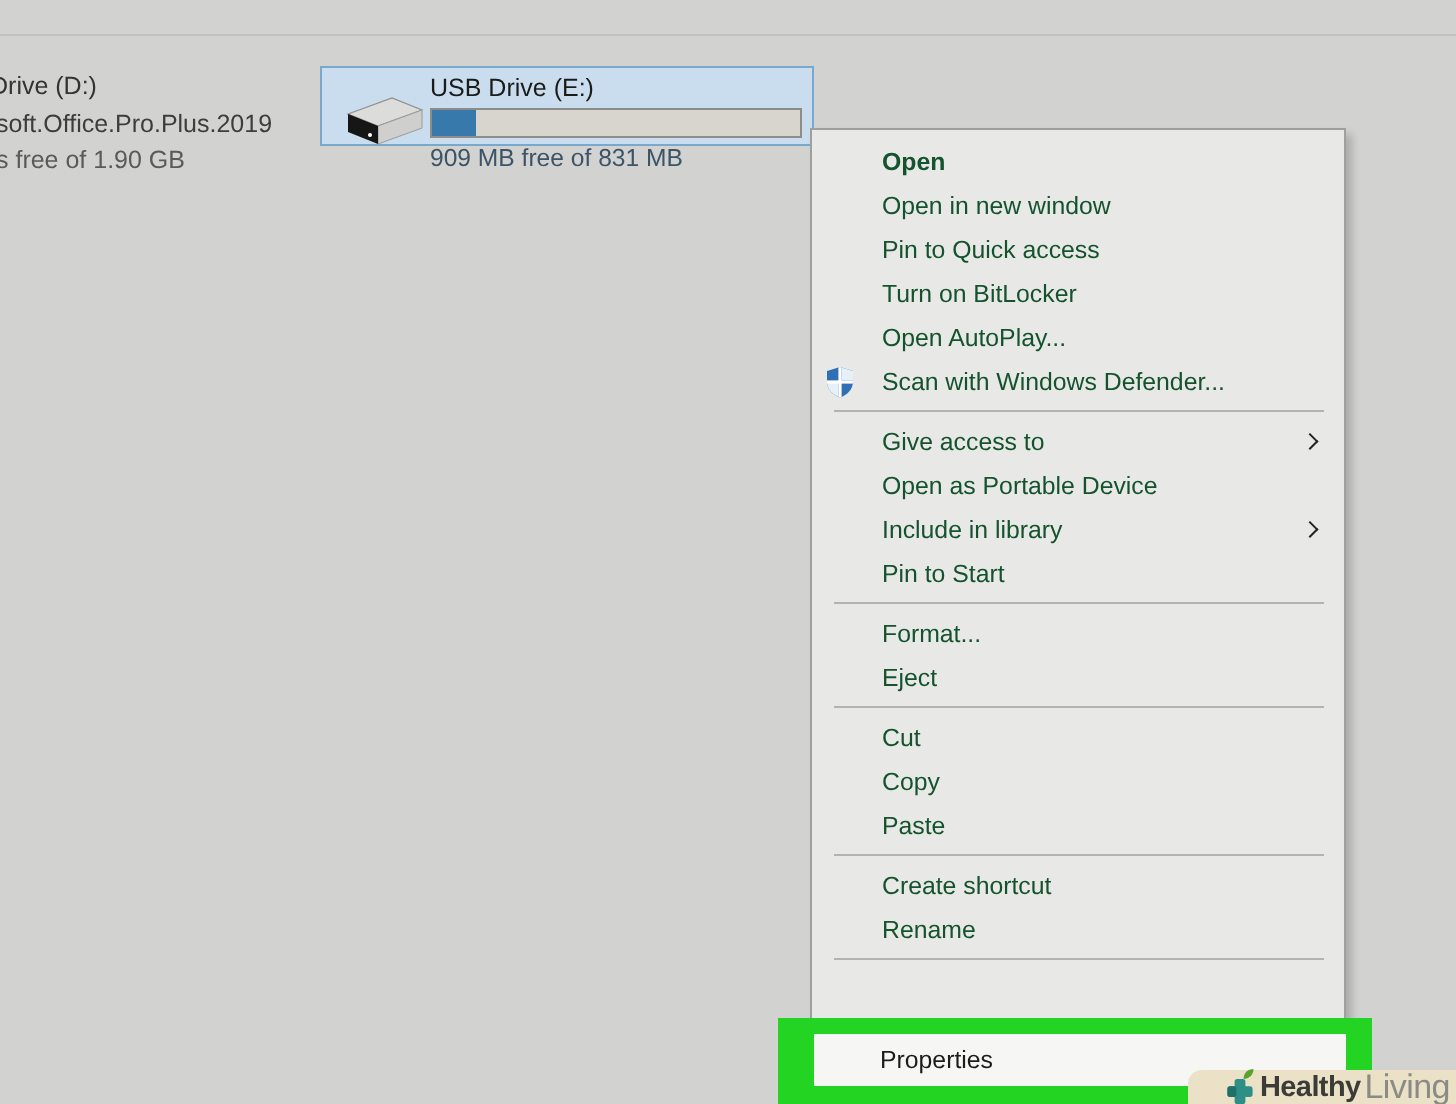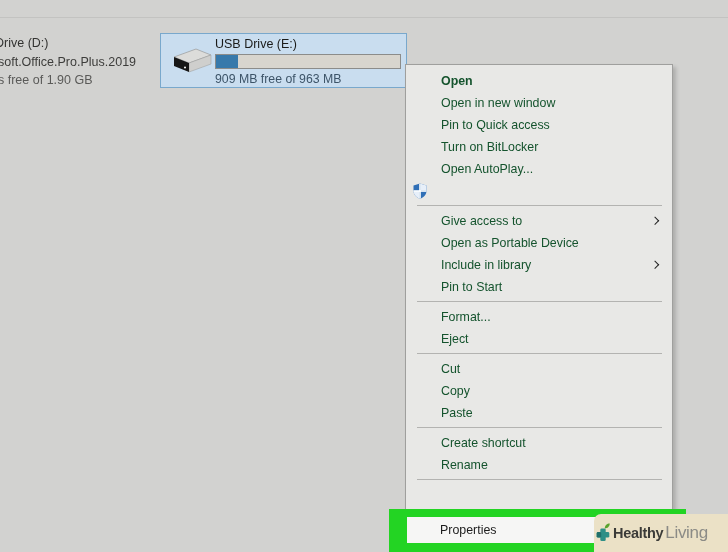--- a/index.html
+++ b/index.html
@@ -12,21 +12,21 @@
   .top-divider{position:absolute;left:0;top:17px;width:100%;height:1px;background:#c3c3c1;}
 
   
   .left-item{position:absolute;left:0;top:34px;width:160px;font-size:12.5px;line-height:18.5px;white-space:nowrap;}
   .left-item .l1{color:#333331;margin-left:-5px;}
   .left-item .l2{color:#3d3d3b;margin-left:-2px;}
   .left-item .l3{color:#5a5a58;margin-left:-2px;}
 
   
   .usb-tile{
-    position:absolute;left:160px;top:33px;width:247px;height:55px;
+    position:absolute;left:160px;top:33px;width:247px;height:40px;
     background:#c9ddef;border:1px solid #79a8cc;box-sizing:border-box;z-index:1;
   }
   .usb-tile .drive-icon{position:absolute;left:4px;top:10px;}
   .usb-tile .title{position:absolute;left:54px;top:3px;font-size:12.5px;color:#1b1b19;white-space:nowrap;}
   .usb-bar{position:absolute;left:54px;top:20px;width:186px;height:15px;background:#d8d5ce;border:1px solid #8c8c8a;box-sizing:border-box;}
   .usb-bar-fill{height:100%;background:#3779ab;}
   .usb-tile .subtext{position:absolute;left:54px;top:38px;font-size:12.3px;color:#3d5468;white-space:nowrap;}
 
   
   .menu{
@@ -54,23 +54,23 @@
     background:#23d423;z-index:3;margin-top:20px;
   }
   .prop-row{
     position:absolute;left:18px;top:8px;width:266px;height:26px;
     background:#f6f6f5;line-height:26px;padding-left:33px;box-sizing:border-box;
     font-size:12.4px;color:#1c1c1c;
   }
 
   
   .watermark{
-    position:absolute;right:0;bottom:0;height:38px;width:134px;
+    position:absolute;right:0;bottom:0;height:17px;width:134px;
     background:#ebe1c6;border-top-left-radius:7px;z-index:4;
-    display:flex;align-items:center;padding-left:0;box-sizing:border-box;
+    display:flex;align-items:center;padding-left:17px;box-sizing:border-box;
   }
   .watermark .wm-bold{font-size:14.5px;font-weight:bold;color:#3b3b38;letter-spacing:-.3px;}
   .watermark .wm-light{font-size:17px;color:#8b8b86;margin-left:2px;letter-spacing:-.3px;}
   .watermark svg{margin-right:1px;}
 </style>
 </head>
 <body>
 
 <div id="screen">
 
@@ -86,21 +86,21 @@
     <svg class="drive-icon" width="48" height="36" viewBox="0 0 48 36">
       <polygon points="9,13 31,5 46,11 24,19" fill="#dcdcda" stroke="#8f8f8d" stroke-width="0.6"></polygon>
       <polygon points="24,19 46,11 46,20 24,28" fill="#cfcfcd" stroke="#9a9a98" stroke-width="0.5"></polygon>
       <polygon points="9,13 24,19 24,28 9,22" fill="#161616"></polygon>
       <circle cx="20" cy="23.5" r="1" fill="#ffffff"></circle>
     </svg>
     <div class="title">USB Drive (E:)</div>
     <div class="usb-bar">
       <div class="usb-bar-fill" id="usb-bar-fill" style="width: 12%;"></div>
     </div>
-    <div class="subtext">909 MB free of 963 MB</div>
+    <div class="subtext">909 MB free of 831 MB</div>
   </div>
 
   <div class="menu">
     <div id="menu-groups">
         <div class="menu-item bold"><span>Open</span></div>
         <div class="menu-item"><span>Open in new window</span></div>
         <div class="menu-item"><span>Pin to Quick access</span></div>
         <div class="menu-item"><span>Turn on BitLocker</span></div>
         <div class="menu-item"><span>Open AutoPlay...</span></div>
         <div class="menu-item"><svg class="item-icon" width="16" height="16" viewBox="0 0 16 16">
@@ -109,21 +109,21 @@
                 <path d="M8 0.5 L14.5 2.5 V7.5 C14.5 11.8 11.6 14.6 8 15.7 C4.4 14.6 1.5 11.8 1.5 7.5 V2.5 Z"></path>
               </clipPath>
             </defs>
             <path d="M8 0.5 L14.5 2.5 V7.5 C14.5 11.8 11.6 14.6 8 15.7 C4.4 14.6 1.5 11.8 1.5 7.5 V2.5 Z" fill="#2f6fb6"></path>
             <g clip-path="url(#shieldclip)">
               <rect x="8.8" y="0" width="7" height="7.2" fill="#e7eff9"></rect>
               <rect x="0" y="8.1" width="7.2" height="8" fill="#e7eff9"></rect>
               <rect x="7.2" y="0" width="1.6" height="16" fill="#ffffff"></rect>
               <rect x="0" y="7.2" width="16" height="1.6" fill="#ffffff"></rect>
             </g>
-          </svg></div>
+          </svg><span>Scan with Windows Defender...</span></div>
         <div class="menu-sep"></div>
         <div class="menu-item has-submenu"><span>Give access to</span></div>
         <div class="menu-item"><span>Open as Portable Device</span></div>
         <div class="menu-item has-submenu"><span>Include in library</span></div>
         <div class="menu-item"><span>Pin to Start</span></div>
         <div class="menu-sep"></div>
         <div class="menu-item"><span>Format...</span></div>
         <div class="menu-item"><span>Eject</span></div>
         <div class="menu-sep"></div>
         <div class="menu-item"><span>Cut</span></div>

